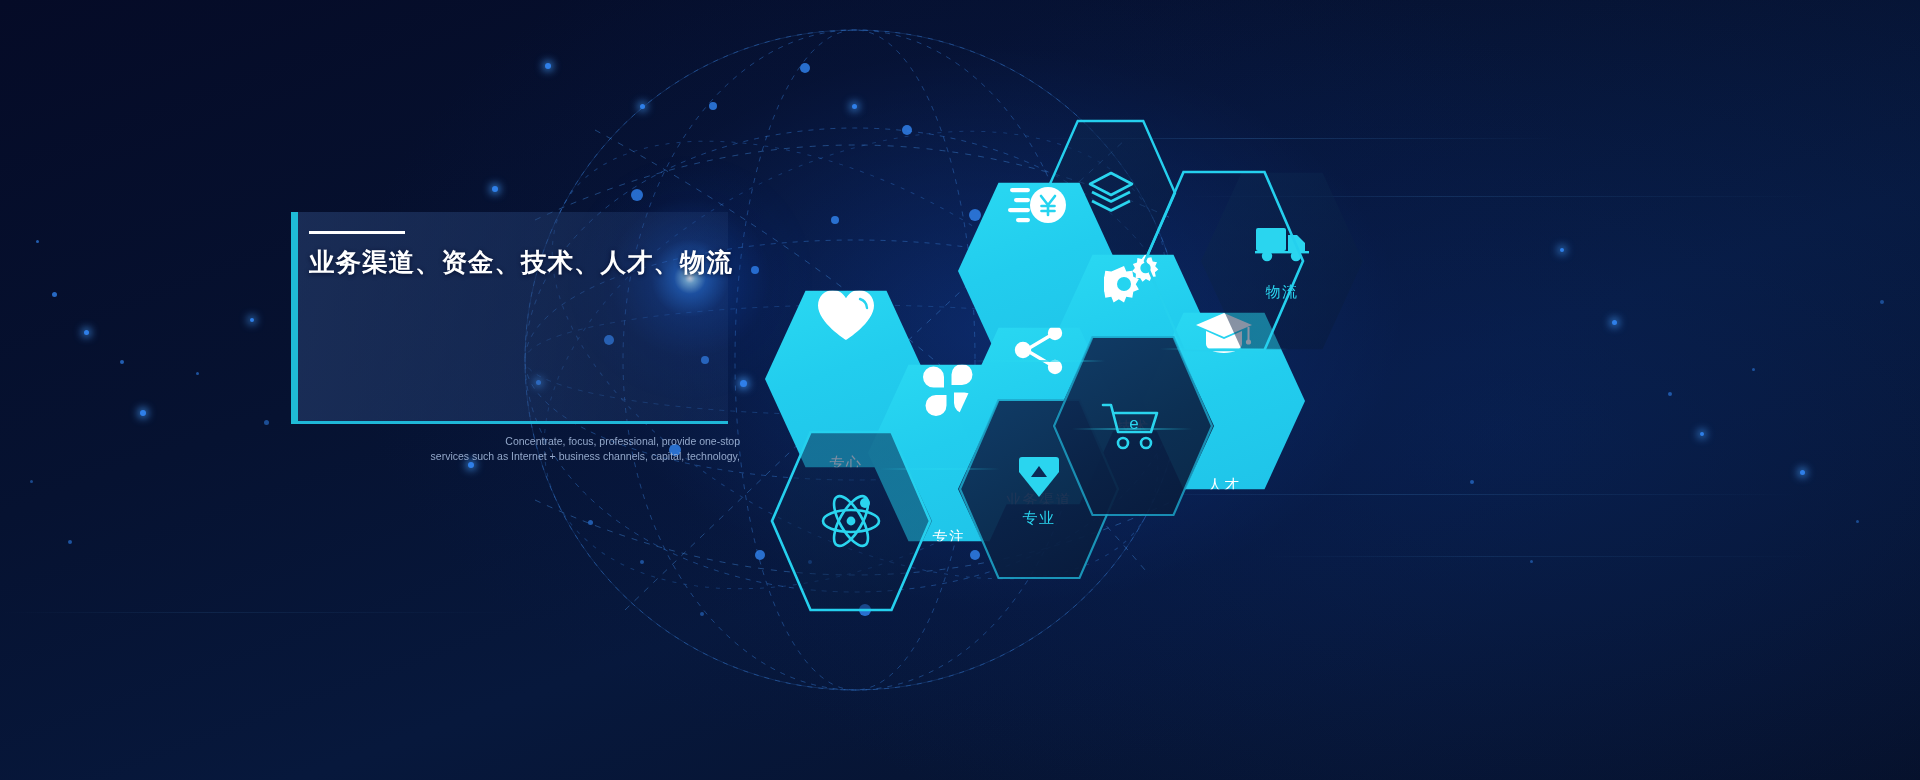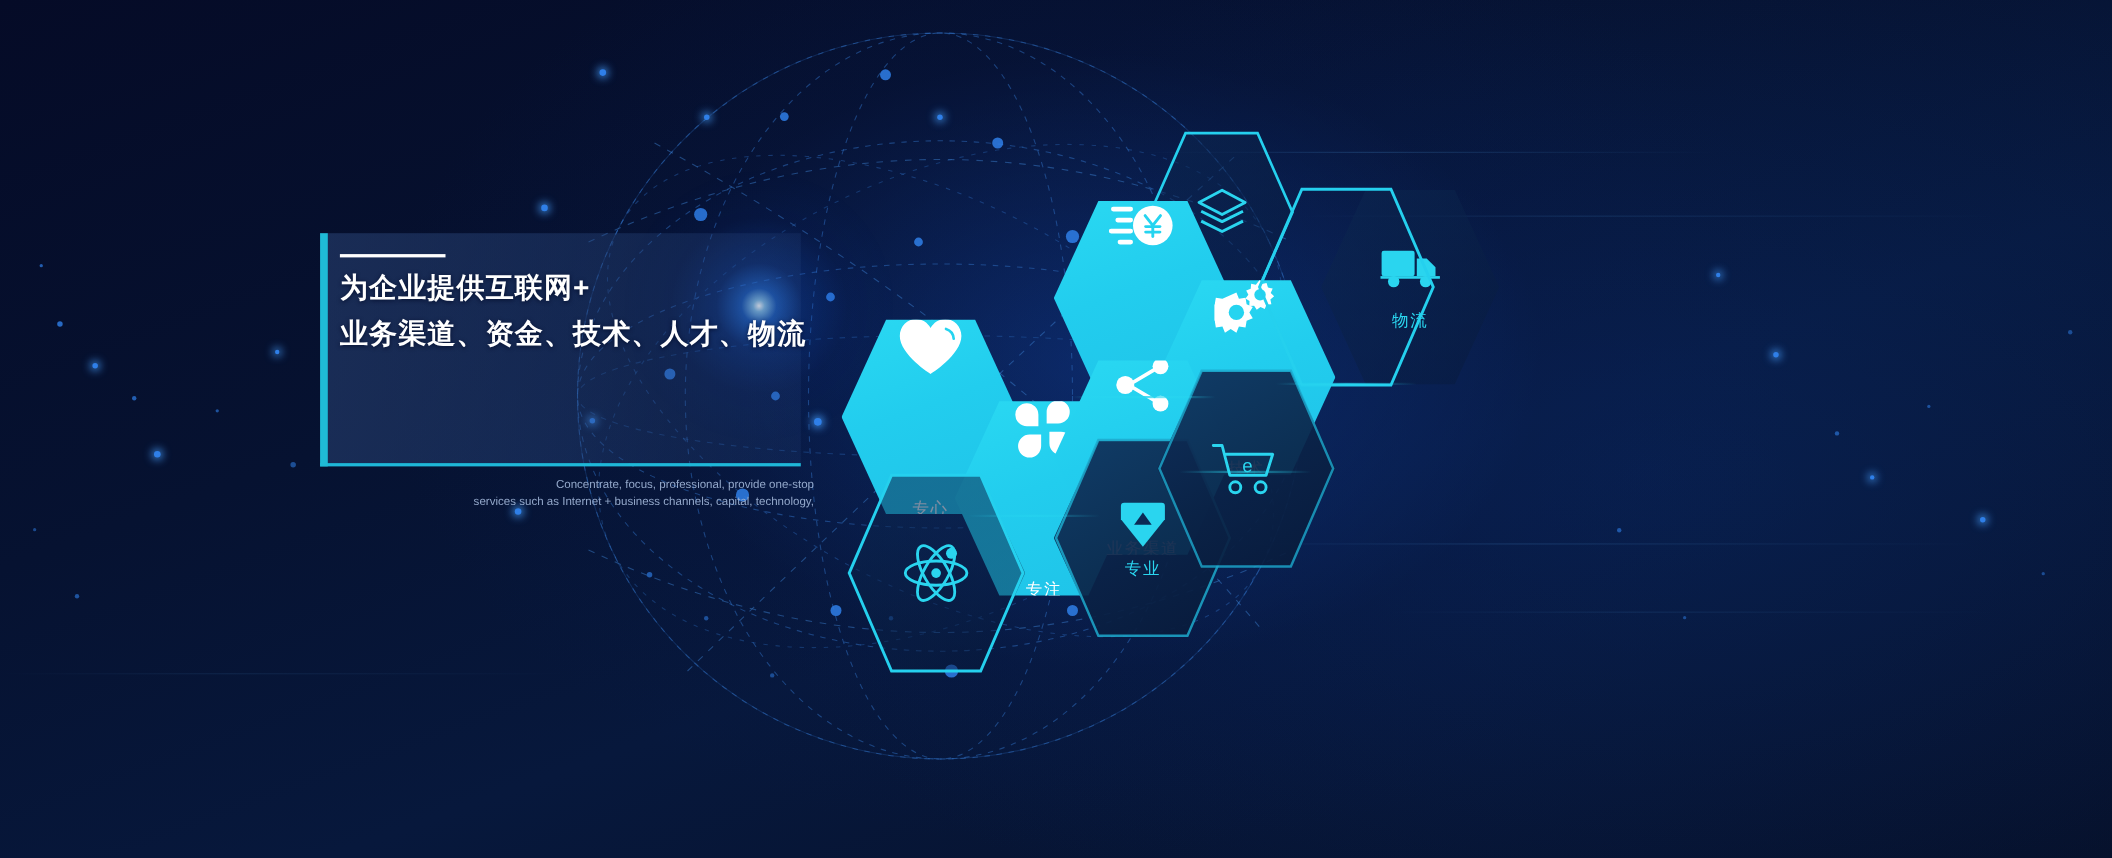--- a/index.html
+++ b/index.html
@@ -288,21 +288,20 @@
     <div class="hline" style="left:1100px; top:494px; width:700px; opacity:.30"></div>
     <div class="hline" style="left:1260px; top:556px; width:560px; opacity:.20"></div>
     <div class="hline" style="left:0px;    top:612px; width:520px; opacity:.18"></div>
   </div>
 
   <div class="panel"></div>
   <div class="panel-bar"></div>
   <div class="panel-rule"></div>
 
   <div class="headline">
-    <div>为企业提供互联网+</div>
     <div>业务渠道、资金、技术、人才、物流</div>
   </div>
 
   <div class="subtitle">
     <div>Concentrate, focus, professional, provide one-stop</div>
     <div>services such as Internet + business channels, capital, technology,</div>
   </div>
 
   <div class="hex outline-fill" style="left:1045px; top:119px; width:131px; height:148px;">
     <span class="ico">
@@ -398,20 +397,31 @@
           <line x1="14" y1="25" x2="41" y2="41"></line>
         </g>
         <circle cx="11" cy="25" r="8.2"></circle>
         <circle cx="43" cy="8" r="7.2"></circle>
         <circle cx="43" cy="42" r="7.2"></circle>
       </svg>
     </span>
     <span class="lbl">业务渠道</span>
   </div>
 
+  <div class="hex solid" style="left:1143px; top:310px; width:162px; height:182px;">
+    <span class="ico">
+      <svg width="60" height="48" viewBox="0 0 60 48" fill="#ffffff">
+        <path d="M30 3 L58 15 L30 27 L2 15 Z"></path>
+        <path d="M12 21 V34 C12 39 20 43 30 43 C40 43 48 39 48 34 V21 L30 29 Z"></path>
+        <path d="M54.5 17 V30" stroke="#ffffff" stroke-width="2" fill="none"></path>
+        <circle cx="54.5" cy="32" r="2.6"></circle>
+      </svg>
+    </span>
+    <span class="lbl">人才</span>
+  </div>
 
   <div class="hex outline-fill" style="left:1201px; top:170px; width:162px; height:182px;gap:11px;">
     <span class="ico">
       <svg width="56" height="40" viewBox="0 0 56 40" fill="#2ad5ef">
         <rect x="2" y="4" width="30" height="23" rx="2"></rect>
         <path d="M34 11 h9 l8 8 v8 h-17 z"></path>
         <circle cx="13" cy="32" r="5.2"></circle>
         <circle cx="42" cy="32" r="5.2"></circle>
         <rect x="1" y="27" width="54" height="2.4"></rect>
       </svg>

